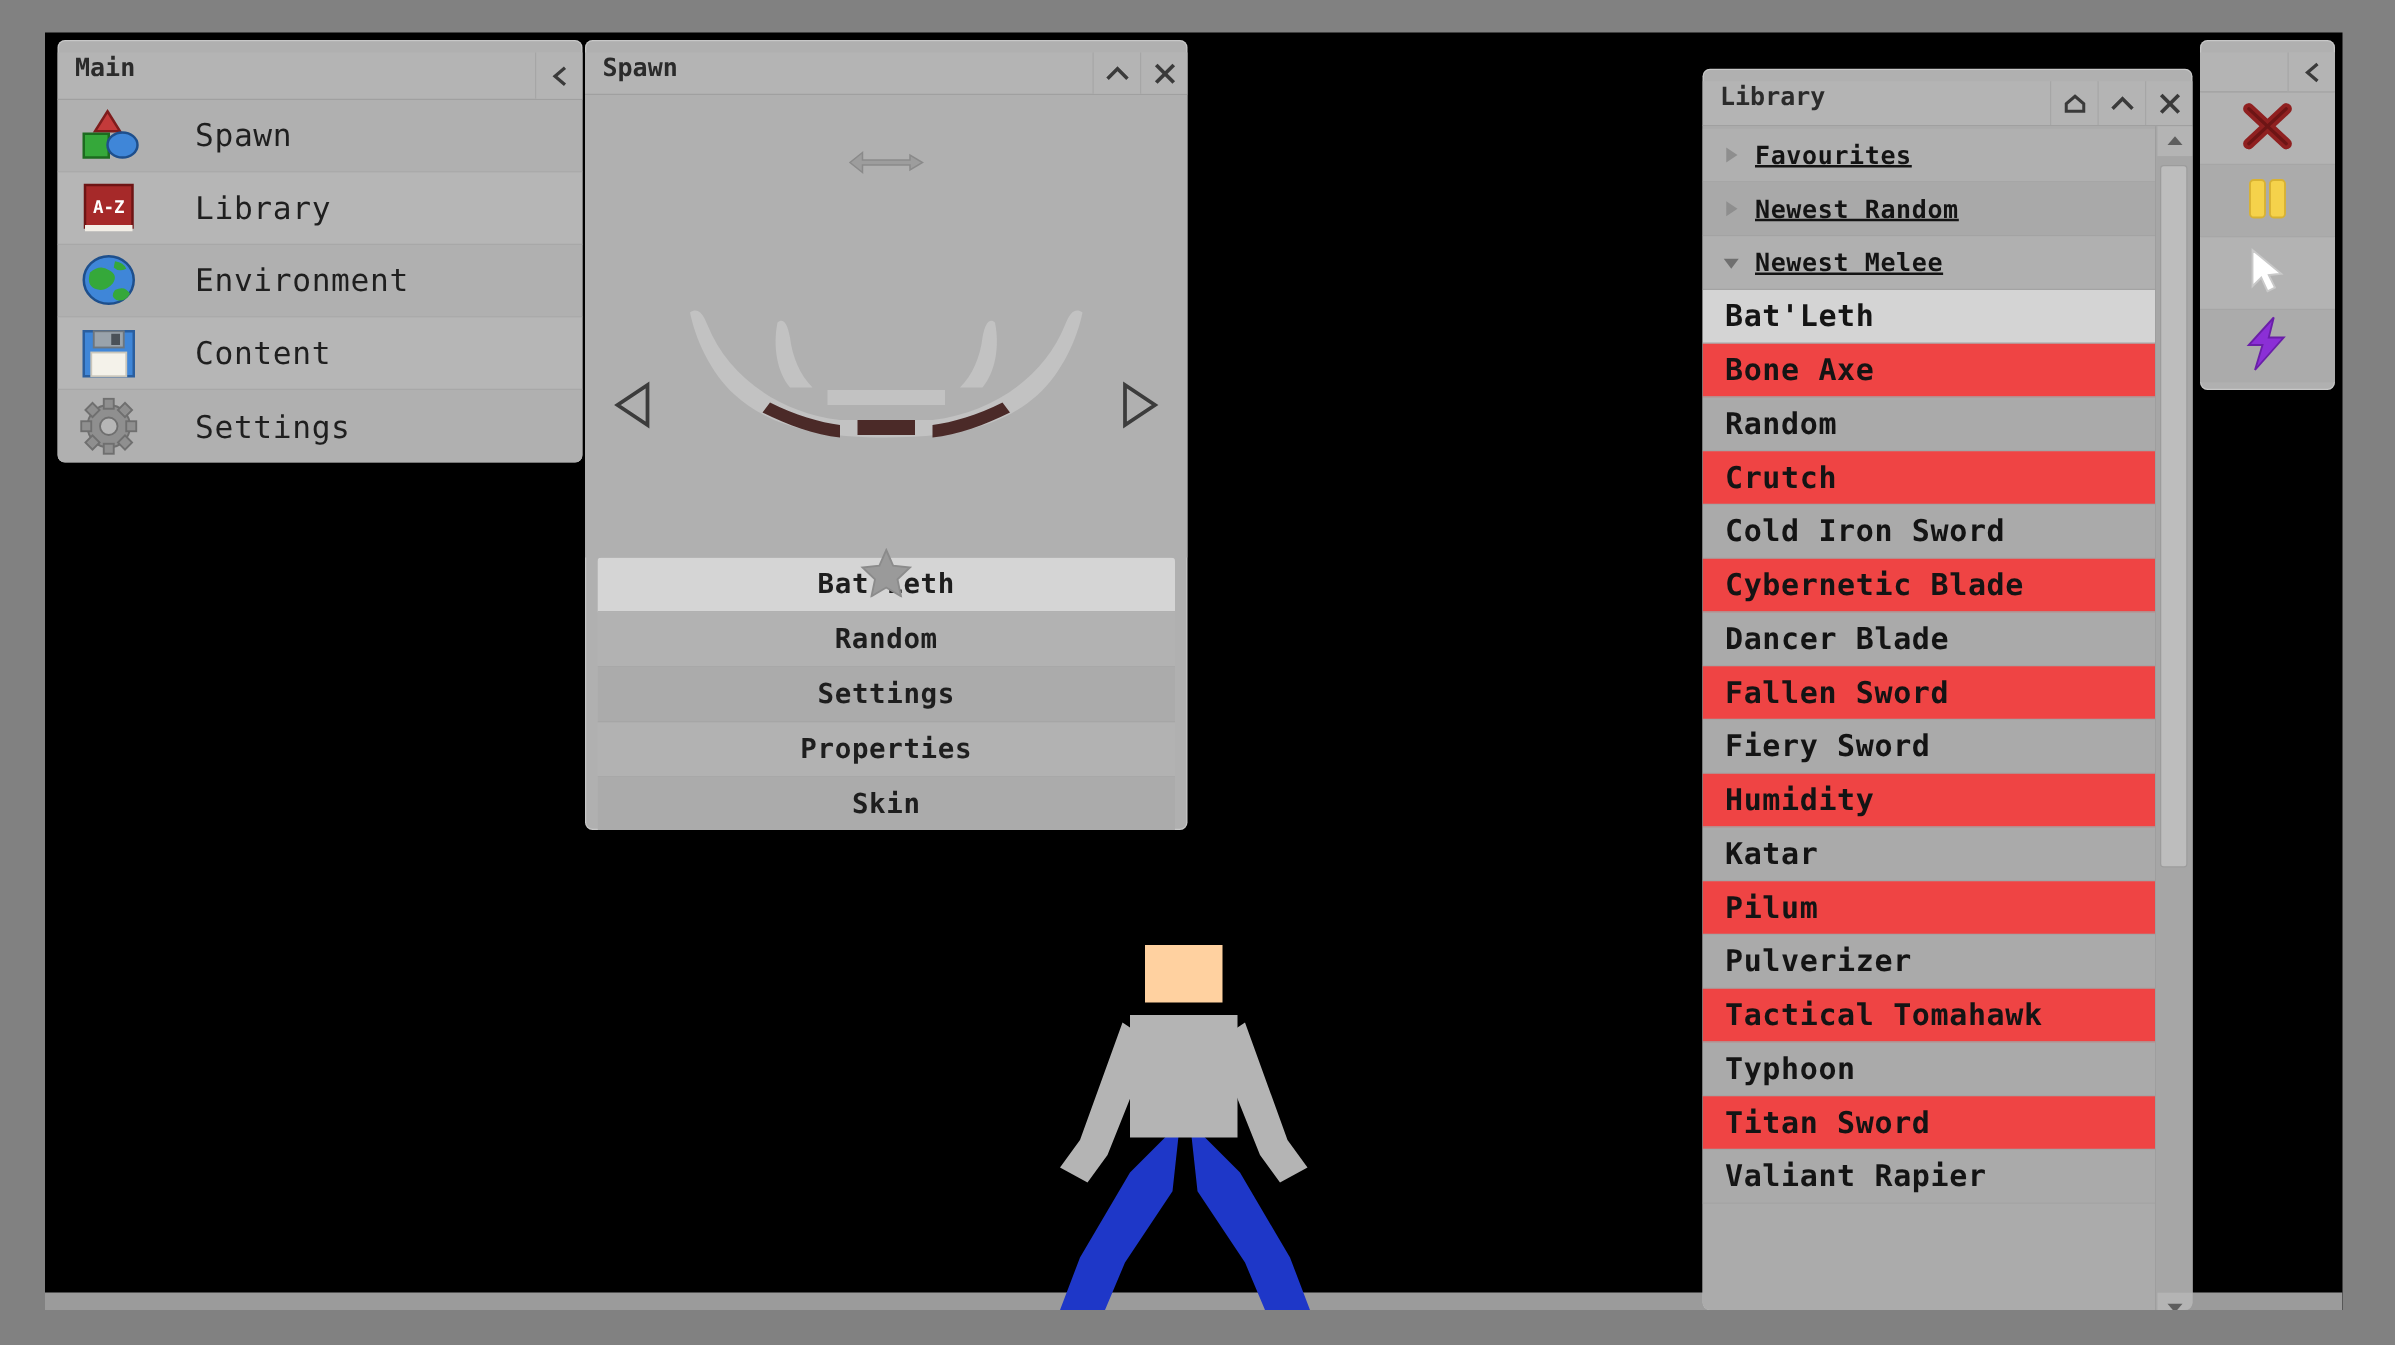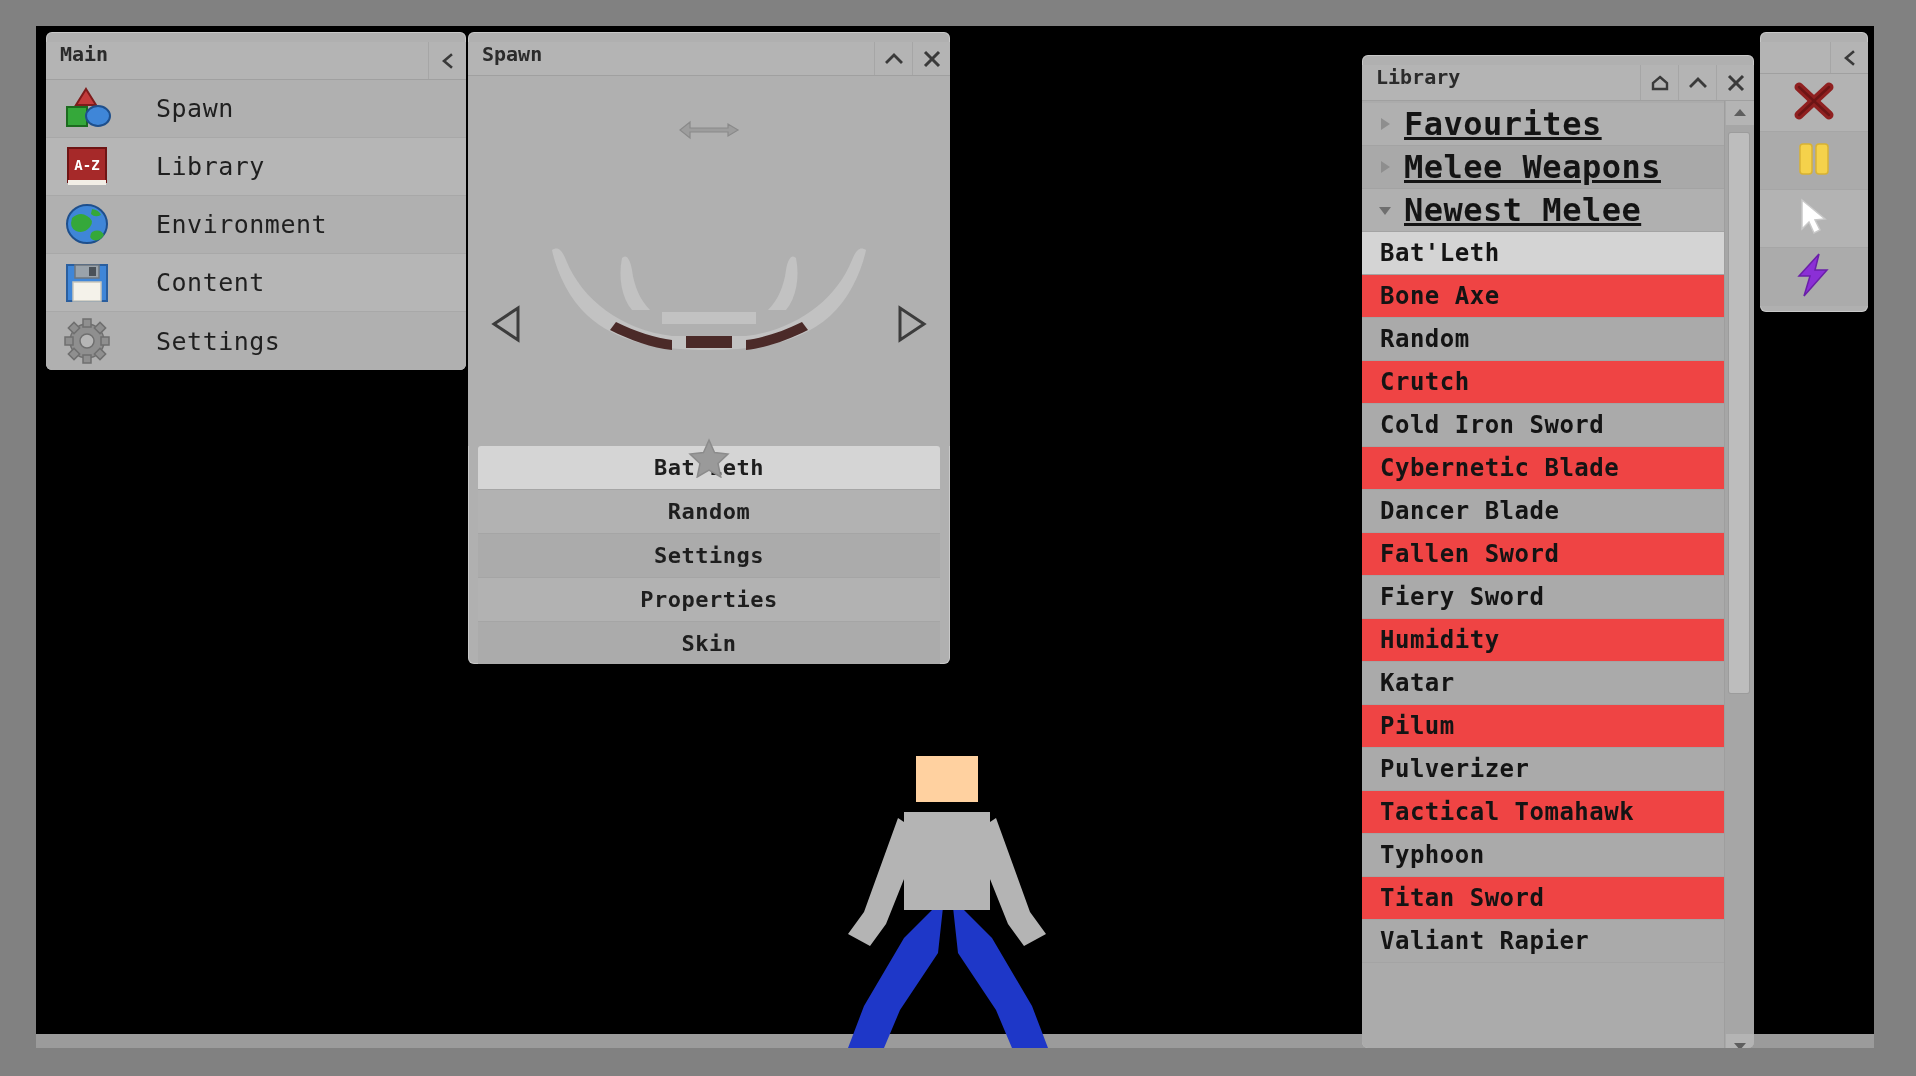--- a/index.html
+++ b/index.html
@@ -128,21 +128,21 @@
   .lib-group {
     display: flex; align-items: center;
     height: 43px;
     padding-left: 10px;
     background: #b0b0b0;
     border-bottom: 1px solid #a3a3a3;
   }
   .lib-group:nth-child(2) { background: #a9a9a9; }
   .lib-group .tri { width: 26px; flex: 0 0 26px; display:flex; align-items:center; justify-content:center; }
   .lib-group .gname {
-    font-size: 32px; font-weight: 700; color: #141414;
+    font-size: 20px; font-weight: 700; color: #141414;
     text-decoration: underline; letter-spacing: 0.5px;
     margin-left: 6px; white-space: nowrap;
   }
 
   .lib-item {
     display: flex; align-items: center;
     height: 43px;
     padding-left: 18px;
     font-size: 24px; font-weight: 700; color: #141414;
     background: #ef4444;
@@ -403,21 +403,21 @@
           </span>
           <span class="gname">Favourites</span>
         </div>
 
         <div class="lib-group">
           <span class="tri">
             <svg width="16" height="16" viewBox="0 0 16 16">
                 <polygon points="4,2 4,14 13,8" fill="#8e8e8e"></polygon>
               </svg>
           </span>
-          <span class="gname">Melee Weapons</span>
+          <span class="gname">Newest Random</span>
         </div>
 
         <div class="lib-group">
           <span class="tri">
             <svg width="16" height="16" viewBox="0 0 16 16">
                 <polygon points="2,5 14,5 8,13" fill="#6f6f6f"></polygon>
               </svg>
           </span>
           <span class="gname">Newest Melee</span>
         </div>

